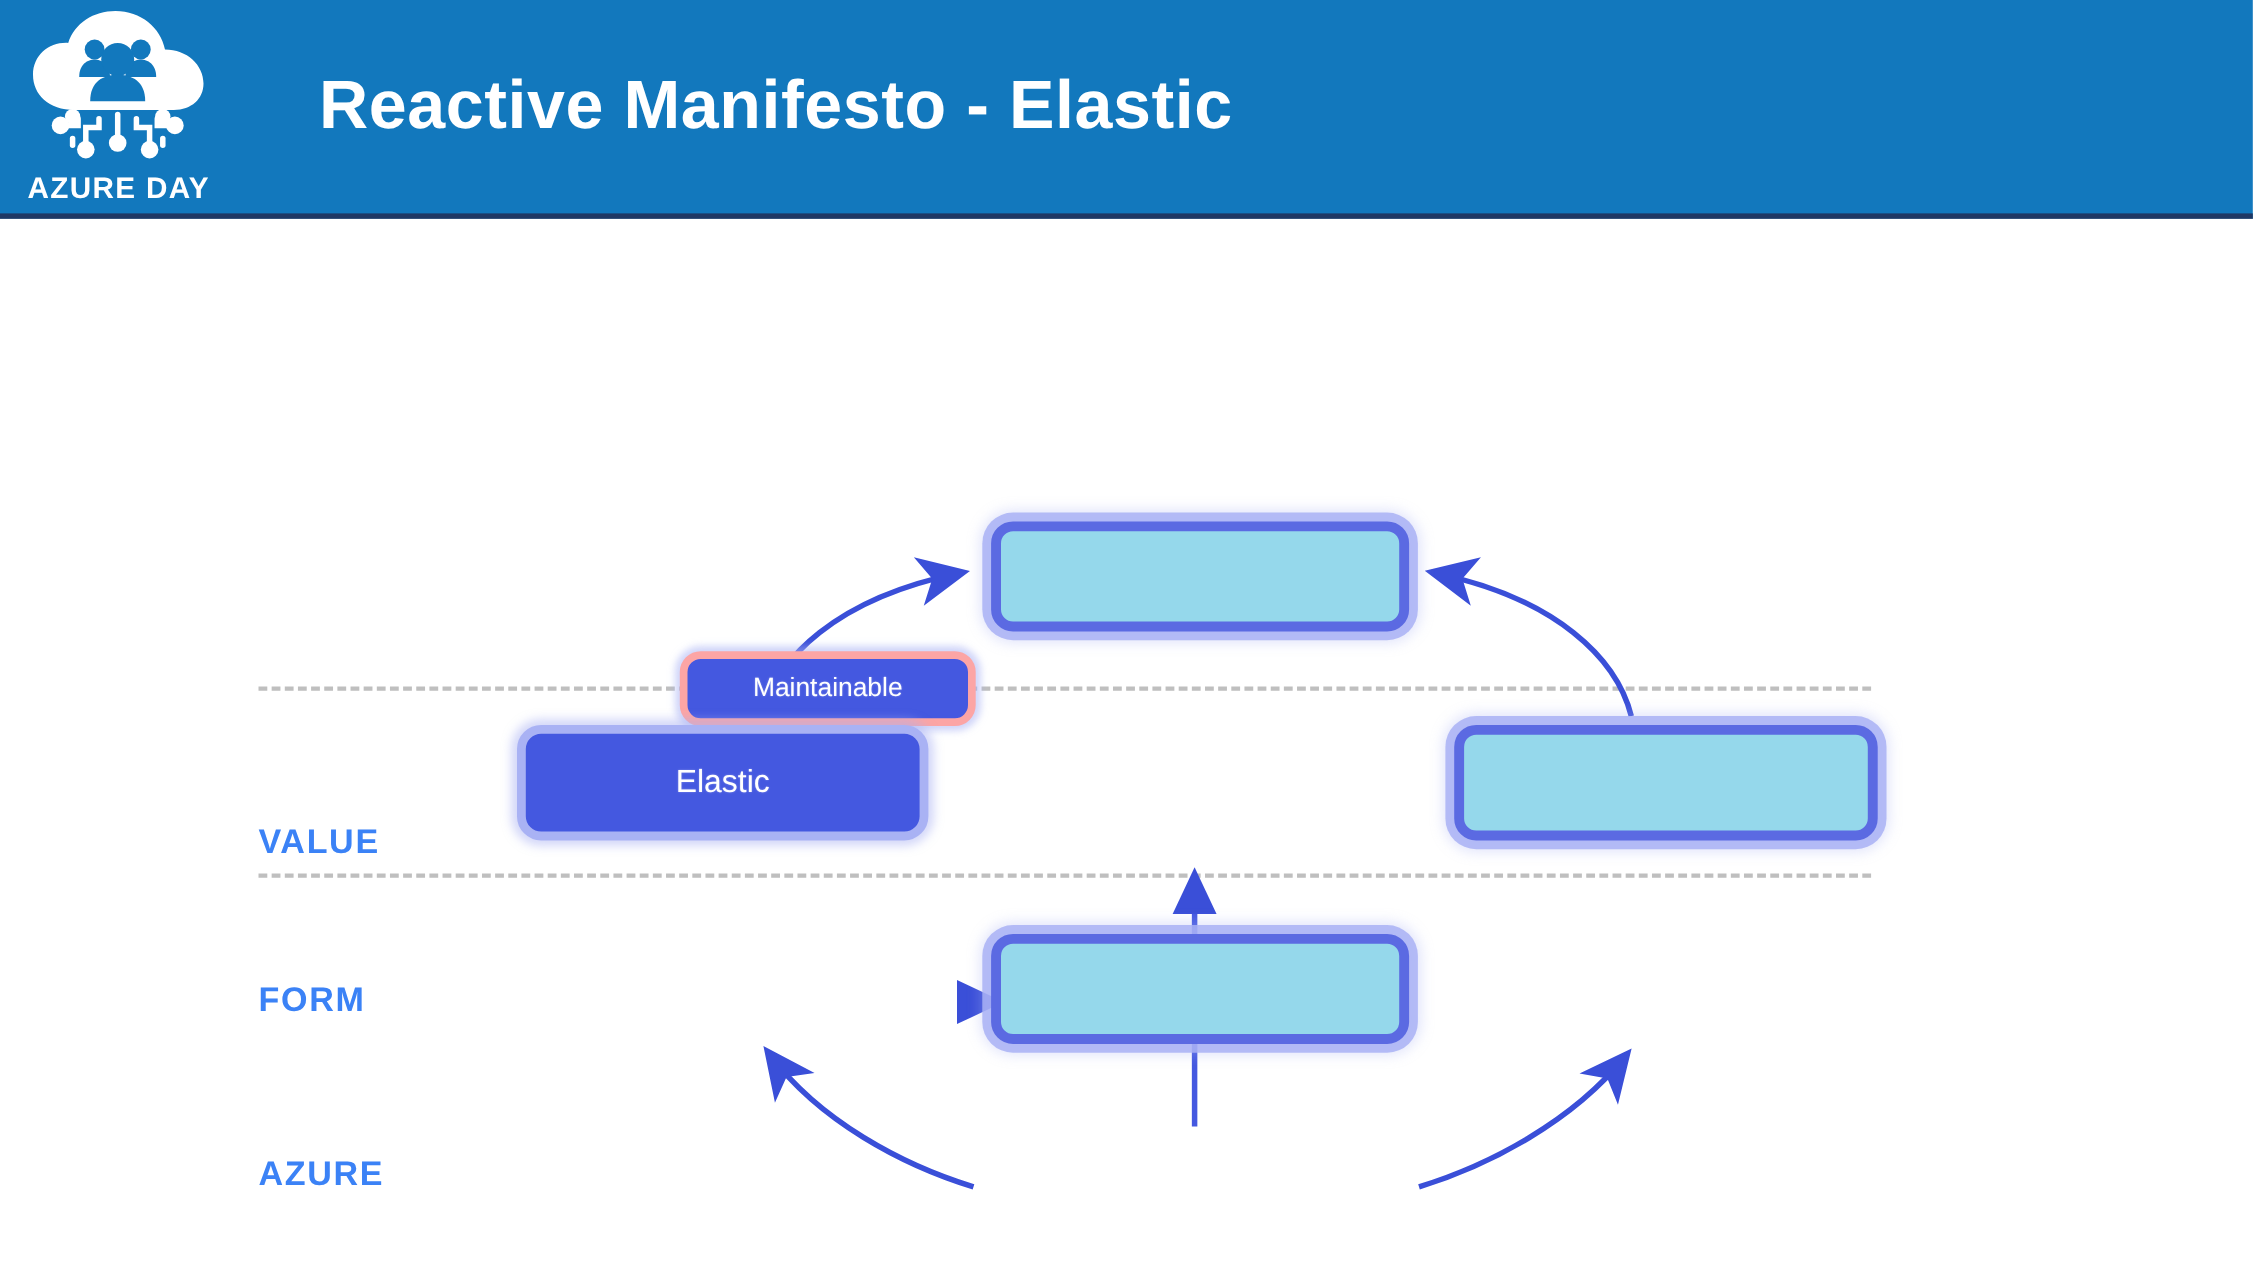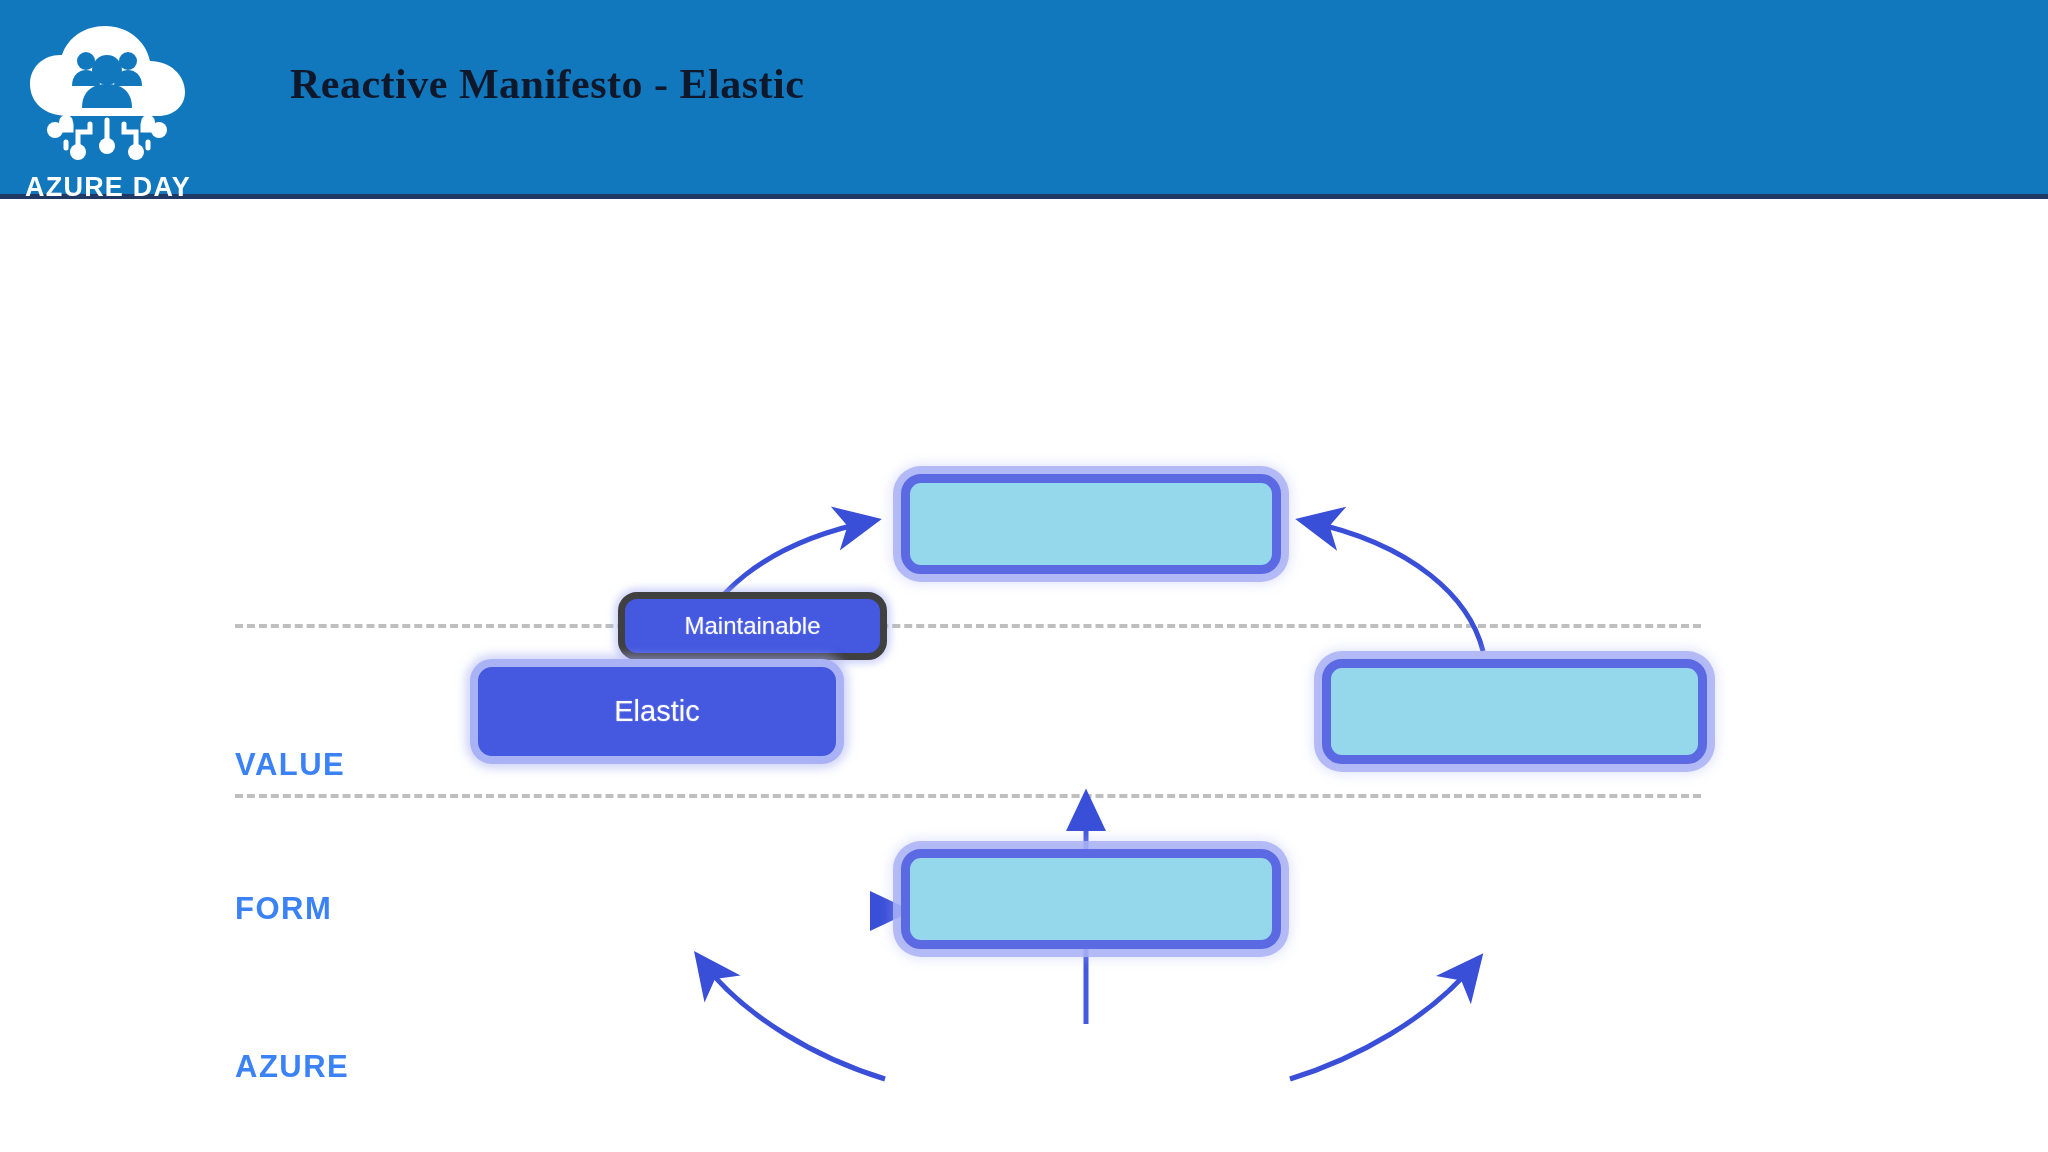--- a/index.html
+++ b/index.html
@@ -22,46 +22,46 @@
     top: 0;
     width: 2048px;
     height: 199px;
     background: #1278bd;
     border-bottom: 5px solid #1f3864;
     box-sizing: border-box;
   }
   .logo-wrap {
     position: absolute;
     left: 22px;
-    top: 24px;
+    top: 8px;
     width: 172px;
     height: 182px;
   }
   .logo-svg { display: block; }
   .logo-text {
     position: absolute;
     left: 0;
     top: 148px;
     width: 172px;
     text-align: center;
     color: #ffffff;
     font-size: 27px;
     font-weight: bold;
     letter-spacing: 1.2px;
     font-family: "Liberation Sans", sans-serif;
   }
   .slide-title {
     position: absolute;
     left: 290px;
     top: 60px;
-    color: #0f172a;
-    font-size: 42px;
+    color: #ffffff;
+    font-size: 62px;
     font-weight: bold;
     letter-spacing: 0.5px;
-    font-family: Liberation Serif, serif;
+    font-family: Liberation Sans, sans-serif;
     white-space: nowrap;
   }
 
   
   .canvas {
     position: absolute;
     left: 0;
     top: 199px;
     width: 2048px;
     height: 953px;
@@ -113,21 +113,21 @@
   .node-label {
     font-size: 24px;
     color: #ffffff;
     font-family: "Liberation Sans", sans-serif;
     text-shadow: 0 0 2px rgba(255,255,255,0.35);
   }
 
   
   .node.tag {
     background: #4458e0;
-    border: 7px solid #404040;
+    border: 7px solid #fca5a5;
     border-radius: 19px;
     box-shadow: 0 0 7px 4px rgba(169,178,244,0.55);
   }
 
   
   .node.primary {
     background: #4458e0;
     border: 8px solid #a9b2f4;
     border-radius: 22px;
     box-shadow: 0 0 9px 5px rgba(169,178,244,0.5);

